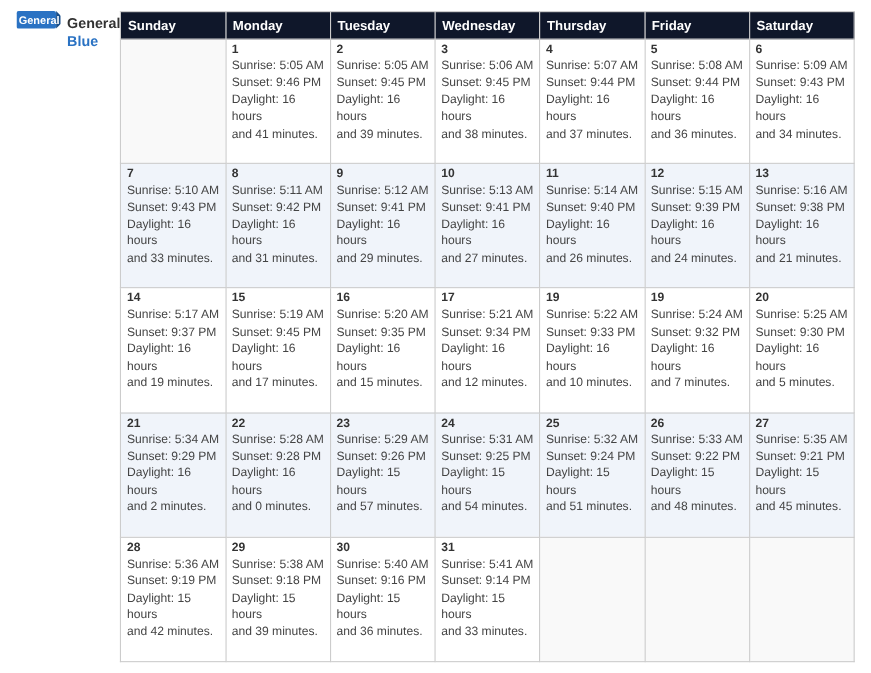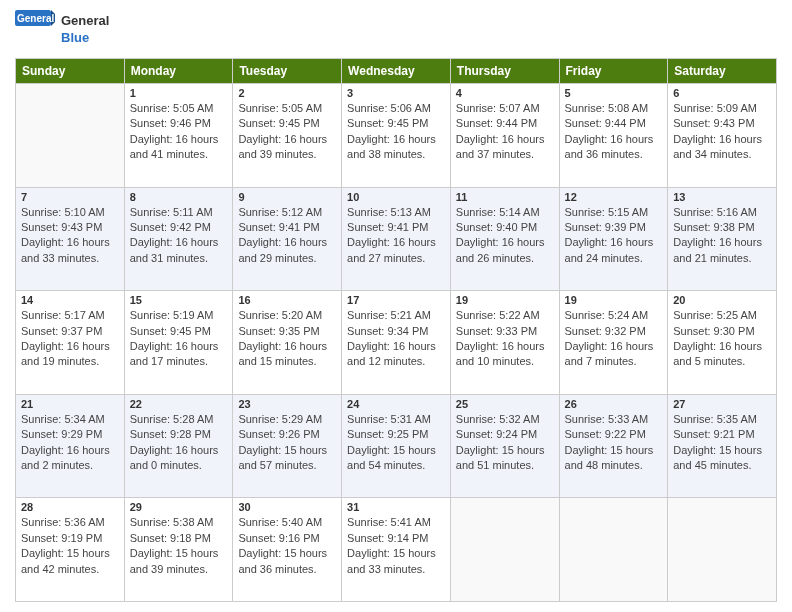--- a/index.html
+++ b/index.html
@@ -8,21 +8,20 @@
       background: #fff;
       width: 792px;
       height: 612px;
       overflow: hidden;
     }
     .page {
       width: 792px;
       height: 612px;
       padding: 10px 15px;
       display: flex;
-      flex-direction: column;
     }
     .header {
       display: flex;
       justify-content: space-between;
       align-items: flex-start;
       margin-bottom: 8px;
     }
     .logo {
       display: flex;
       align-items: center;
@@ -41,21 +40,21 @@
       font-size: 14px;
       color: #555;
       margin-top: 2px;
     }
     .calendar-table {
       width: 100%;
       border-collapse: collapse;
       flex: 1;
     }
     .calendar-table th {
-      background-color: #4d7c0f;
+      background-color: #0f172a;
       color: #fff;
       font-size: 12px;
       font-weight: bold;
       text-align: left;
       padding: 5px 6px;
       border: 1px solid #ccc;
     }
     .calendar-table td {
       vertical-align: top;
       border: 1px solid #ccc;

